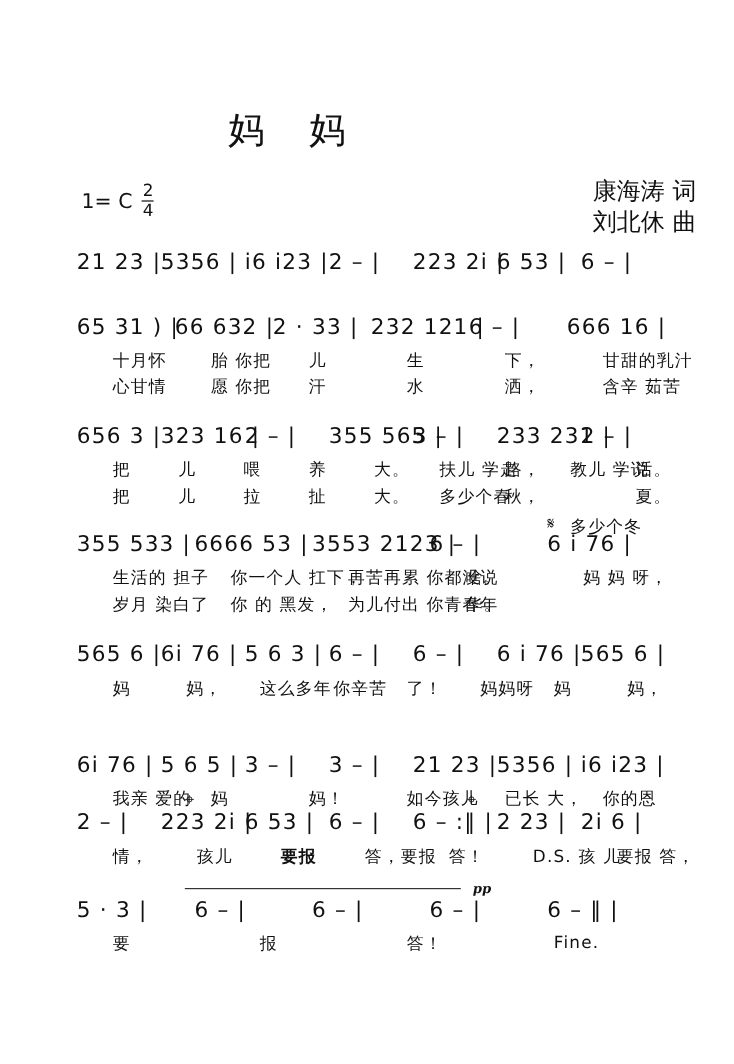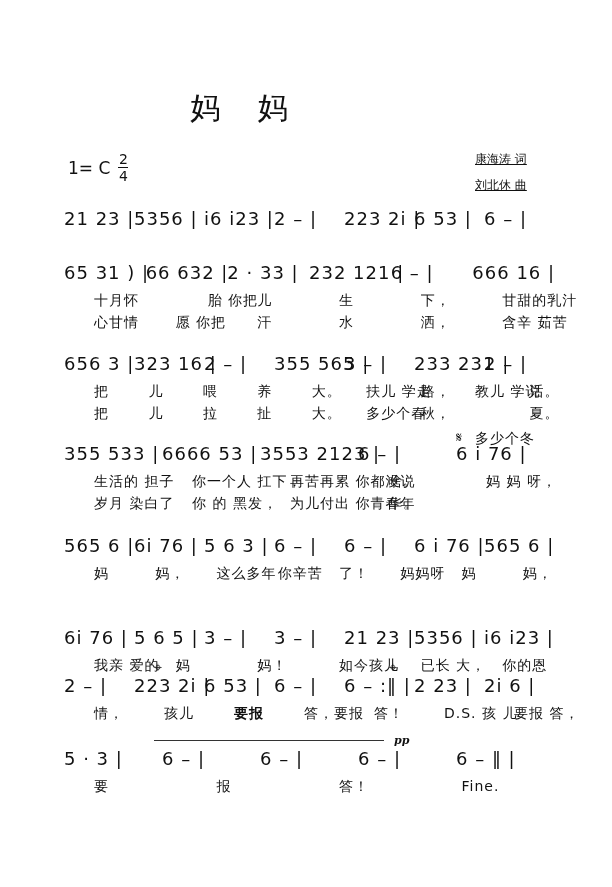--- a/index.html
+++ b/index.html
@@ -3,21 +3,21 @@
 <meta charset="utf-8">
 <style>
   html, body { margin: 0; padding: 0; background: #ffffff; }
   body { width: 612px; height: 887px; position: relative; overflow: hidden;
          font-family: "DejaVu Sans", sans-serif; color: #111; }
   .title { position: absolute; top: 88px; left: 0; width: 492px; text-align: center;
            font-size: 30px; letter-spacing: 14px; }
   .key { position: absolute; top: 152px; left: 68px; font-size: 17px; display: flex; align-items: center; }
   .frac { display: inline-flex; flex-direction: column; align-items: center; margin-left: 8px; font-size: 14px; line-height: 14px; }
   .frac .bar { width: 10px; height: 1px; background: #111; margin: 1px 0; }
-  .credits { position: absolute; top: 146px; left: 475px; font-size: 12px; line-height: 26px; text-decoration: underline; }
+  .credits { position: absolute; top: 146px; left: 494px; font-size: 20px; line-height: 26px; }
   .line { position: absolute; left: 64px; width: 490px; }
   .notes { position: relative; height: 30px; }
   .m { position: absolute; top: 0; font-size: 18px; white-space: nowrap; letter-spacing: 1px; }
   .lyr { position: relative; height: 22px; font-size: 14px; }
   .lyr span { position: absolute; white-space: nowrap; letter-spacing: 1px; }
   .mark { position: absolute; font-size: 14px; }
   .pp { position: absolute; font-style: italic; font-family: "DejaVu Serif", serif; font-size: 11px; font-weight: bold; }
   .hairpin { position: absolute; height: 0; border-top: 1px solid #333; }
 </style>
 </head>
@@ -55,21 +55,21 @@
       <div class="notes">
         <span class="m" style="left: 0px;">65 31 )  |</span>
         <span class="m" style="left: 81.6667px;">66 632  |</span>
         <span class="m" style="left: 163.333px;">2 · 33  |</span>
         <span class="m" style="left: 245px;">232 121  |</span>
         <span class="m" style="left: 326.667px;">6 –  |</span>
         <span class="m" style="left: 408.333px;">666 16  |</span>
       </div>
       <div class="lyr">
         <span style="left: 30px;">十月怀</span>
-        <span style="left: 111.667px; margin-left: 32px;">胎 你把</span>
+        <span style="left: 111.667px;">胎 你把</span>
         <span style="left: 193.333px;">儿</span>
         <span style="left: 275px;">生</span>
         <span style="left: 356.667px;">下，</span>
         <span style="left: 438.333px;">甘甜的乳汁</span>
       </div>
       <div class="lyr">
         <span style="left: 30px;">心甘情</span>
         <span style="left: 111.667px;">愿 你把</span>
         <span style="left: 193.333px;">汗</span>
         <span style="left: 275px;">水</span>

